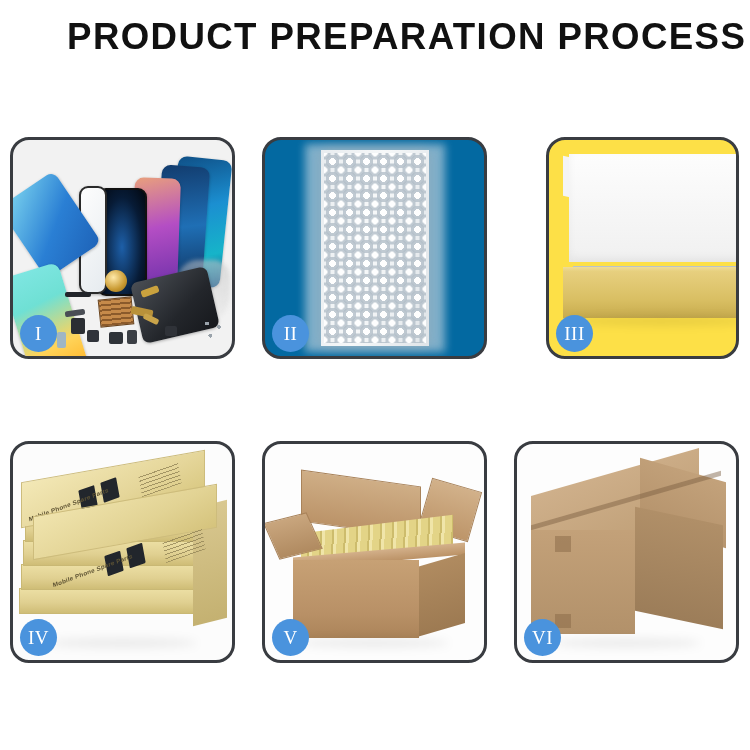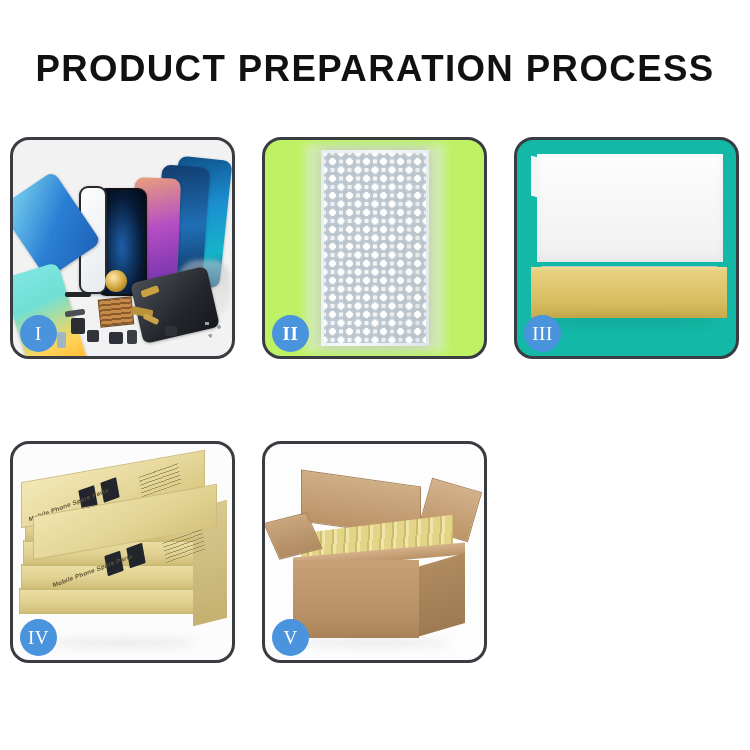--- a/index.html
+++ b/index.html
@@ -13,21 +13,21 @@
   }
 
   .page {
     position: relative;
     width: 750px;
     height: 750px;
     background: #ffffff;
   }
 
   
-  .header { padding-top: 46px; text-align: center; }
+  .header { padding-top: 14px; text-align: right; }
 
   .page-title {
     font-size: 37px;
     font-weight: 700;
     letter-spacing: 1.4px;
     color: #111111;
     line-height: 46px;
     transform: scaleX(0.99);
   }
 
@@ -168,21 +168,21 @@
       radial-gradient(circle at 35% 80%, #9aa3ab 0 2px, transparent 2px);
   }
   .hand-blur {
     position: absolute; right: 2px; top: 120px; width: 54px; height: 62px;
     background: linear-gradient(200deg, rgba(200,200,200,.6), rgba(240,240,240,.15));
     border-radius: 40% 30% 45% 35%;
     filter: blur(2px);
   }
 
   
-  .p2 { background: #bef264; font-weight: bold; }
+  .p2 { background: #0369a1; }
   .wrap-sheet {
     position: absolute;
     left: 50%; top: 50%;
     transform: translate(-50%,-50%);
     width: 108px; height: 196px;
     background: linear-gradient(100deg,#e8ecef,#f6f8f9 45%,#dfe4e8);
     box-shadow: 0 0 12px rgba(160,170,178,.55);
   }
   .wrap-halo {
     position: absolute; left: 50%; top: 50%;
@@ -194,21 +194,21 @@
   .bubbles {
     position: absolute; inset: 3px;
     background-image:
       radial-gradient(circle at 50% 50%, rgba(255,255,255,.95) 0 3.2px, rgba(178,190,200,.78) 3.6px 6.6px, rgba(255,255,255,0) 7px),
       radial-gradient(circle at 50% 50%, rgba(255,255,255,.95) 0 3.2px, rgba(178,190,200,.78) 3.6px 6.6px, rgba(255,255,255,0) 7px);
     background-size: 17px 17px, 17px 17px;
     background-position: 0 0, 8.5px 8.5px;
   }
 
   
-  .p3 { background: #14b8a6; }
+  .p3 { background: #fde047; margin-left: 32px; }
   .lid-back {
     position: absolute; left: 20px; top: 14px; width: 186px; height: 108px;
     background: linear-gradient(180deg,#fdfdfd,#f0f0f0);
     box-shadow: inset 0 -4px 8px rgba(0,0,0,.05);
   }
   .lid-tab-l { position: absolute; left: 14px; top: 18px; width: 20px; height: 40px;
                background:#f4f4f4; transform: skewY(12deg); }
   .lid-tab-r { position: absolute; right: 14px; top: 18px; width: 20px; height: 40px;
                background:#f4f4f4; transform: skewY(-12deg); }
   .box3-body {
@@ -460,15 +460,28 @@
         <div class="c5-contents"></div>
         <div class="c5-flap-left"></div>
         <div class="c5-rim"></div>
         <div class="c5-side"></div>
         <div class="c5-front"></div>
         <div class="soft-shadow"></div>
       </div>
       <div class="badge">V</div>
     </div>
 
+    <div class="panel p6">
+      <div class="panel-media">
+        <div class="c6-top"></div>
+        <div class="c6-top2"></div>
+        <div class="c6-seam"></div>
+        <div class="c6-side"></div>
+        <div class="c6-front"></div>
+        <div class="c6-tape-t"></div>
+        <div class="c6-tape-b"></div>
+        <div class="soft-shadow"></div>
+      </div>
+      <div class="badge">VI</div>
+    </div>
 
   </div>
 </div>
 
 </body></html>

